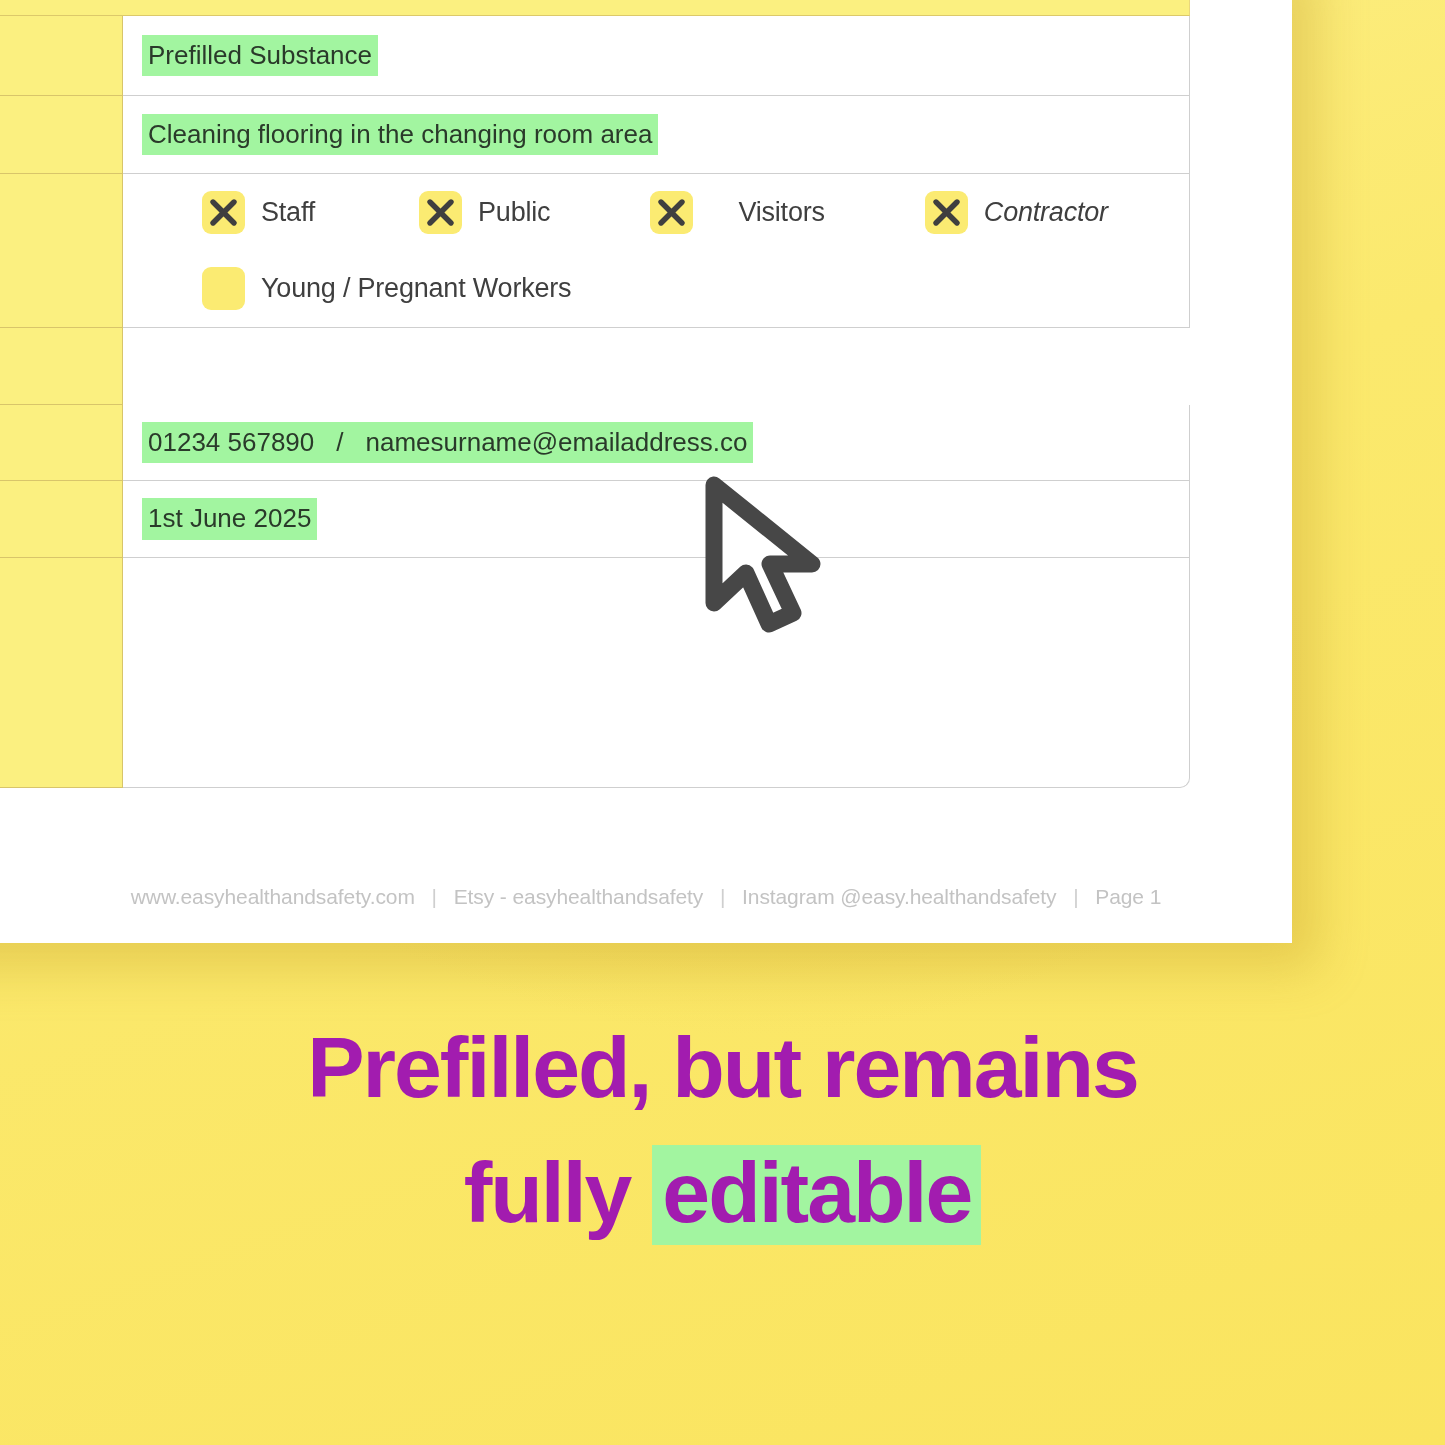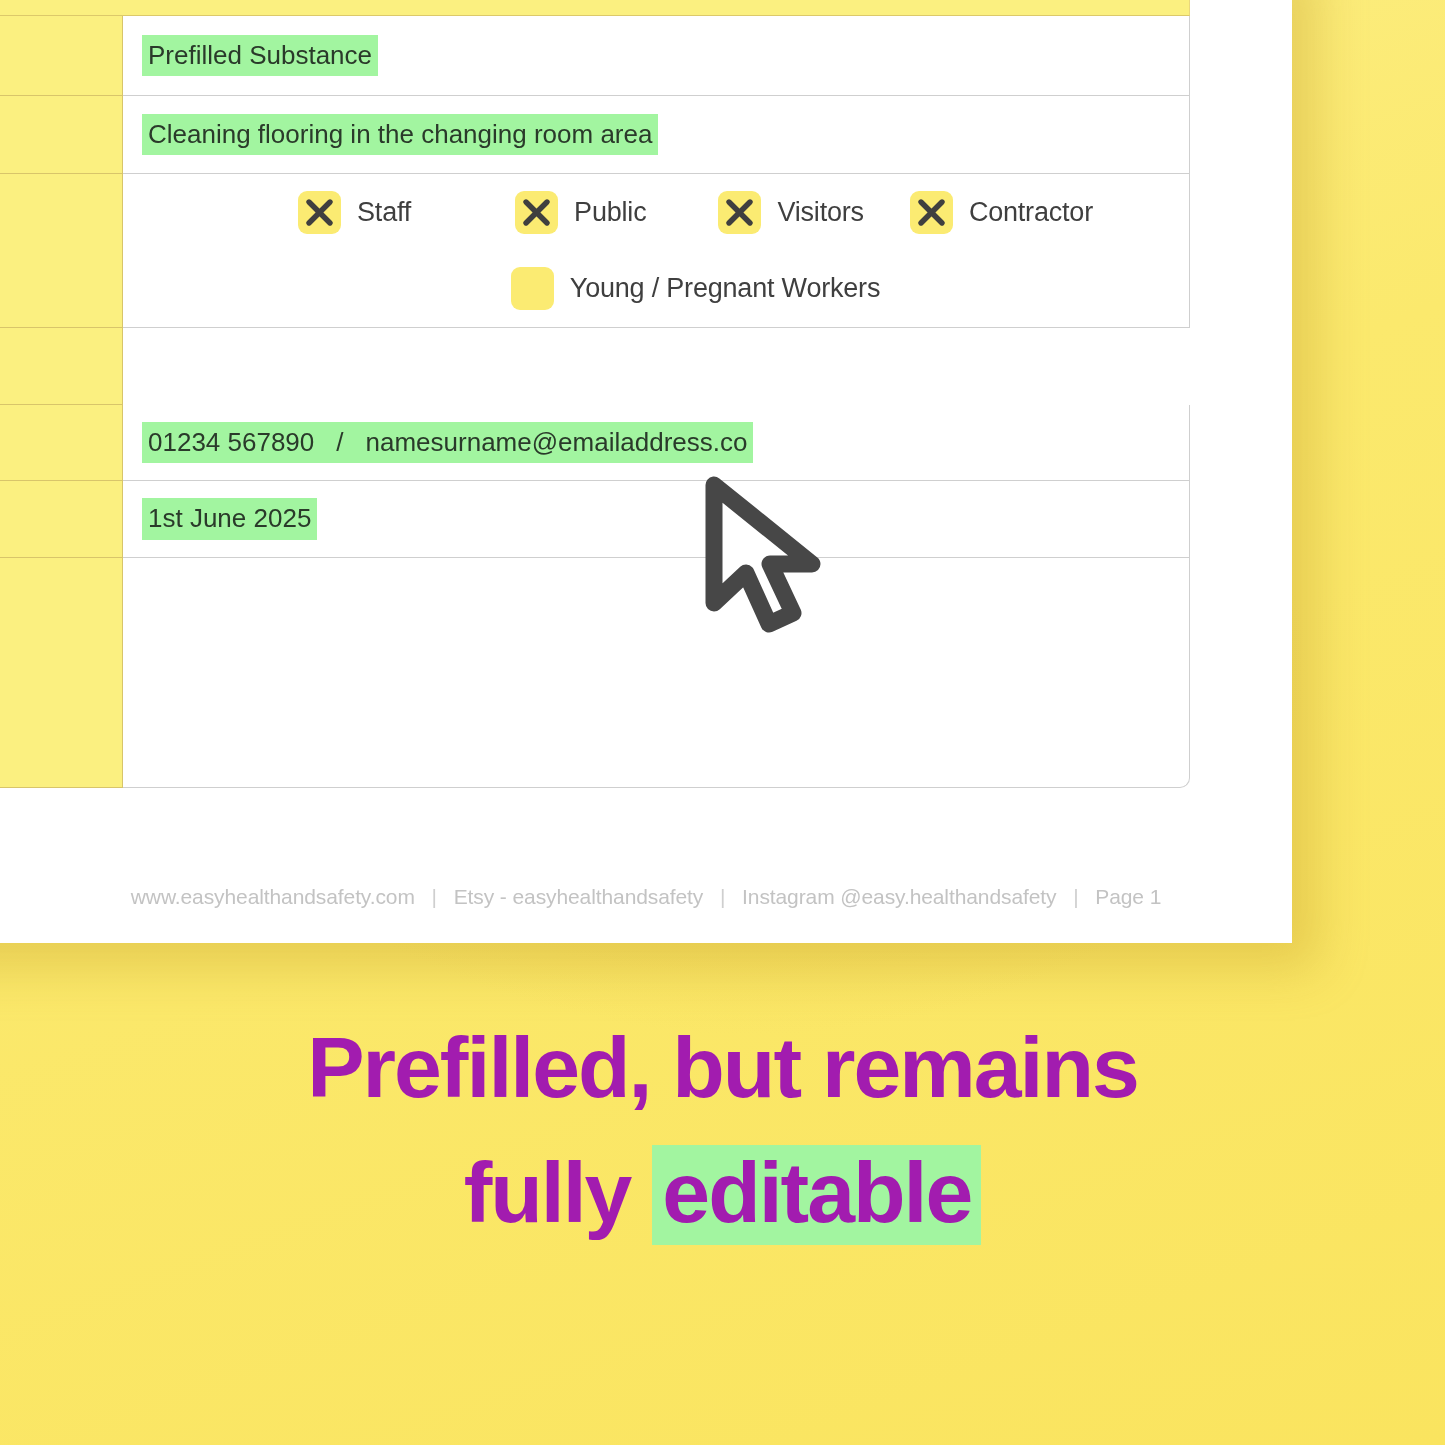--- a/index.html
+++ b/index.html
@@ -118,38 +118,38 @@
     padding: 3px 6px 4px 6px;
     white-space: nowrap;
   }
 
   .contact-line { display: inline-flex; align-items: flex-start; }
   .contact-sep { padding: 0 22px; }
 
   
   .chk-cell {
     flex-direction: column;
-    align-items: center;
+    align-items: flex-start;
     justify-content: center;
     padding-left: 27px;
   }
   .chk-row {
     display: flex;
     align-items: center;
     height: 50px;
   }
   .chk-row.row1 { margin-bottom: 26px; }
   .chk-item {
     display: flex;
     align-items: center;
   }
   .chk-item.it0 { margin-left: 52px; }
   .chk-item.it1 { margin-left: 104px; }
-  .chk-item.it2 { margin-left: 72px; }
-  .chk-item.it3 { margin-left: 46px; }
+  .chk-item.it2 { margin-left: 100px; gap: 29px; }
+  .chk-item.it3 { margin-left: 100px; font-style: italic; }
 
   .chk-box {
     width: 43px;
     height: 43px;
     border-radius: 9px;
     background: #fbeb72;
     flex: 0 0 43px;
     position: relative;
   }
   .chk-box svg { position: absolute; left: 0; top: 0; }

